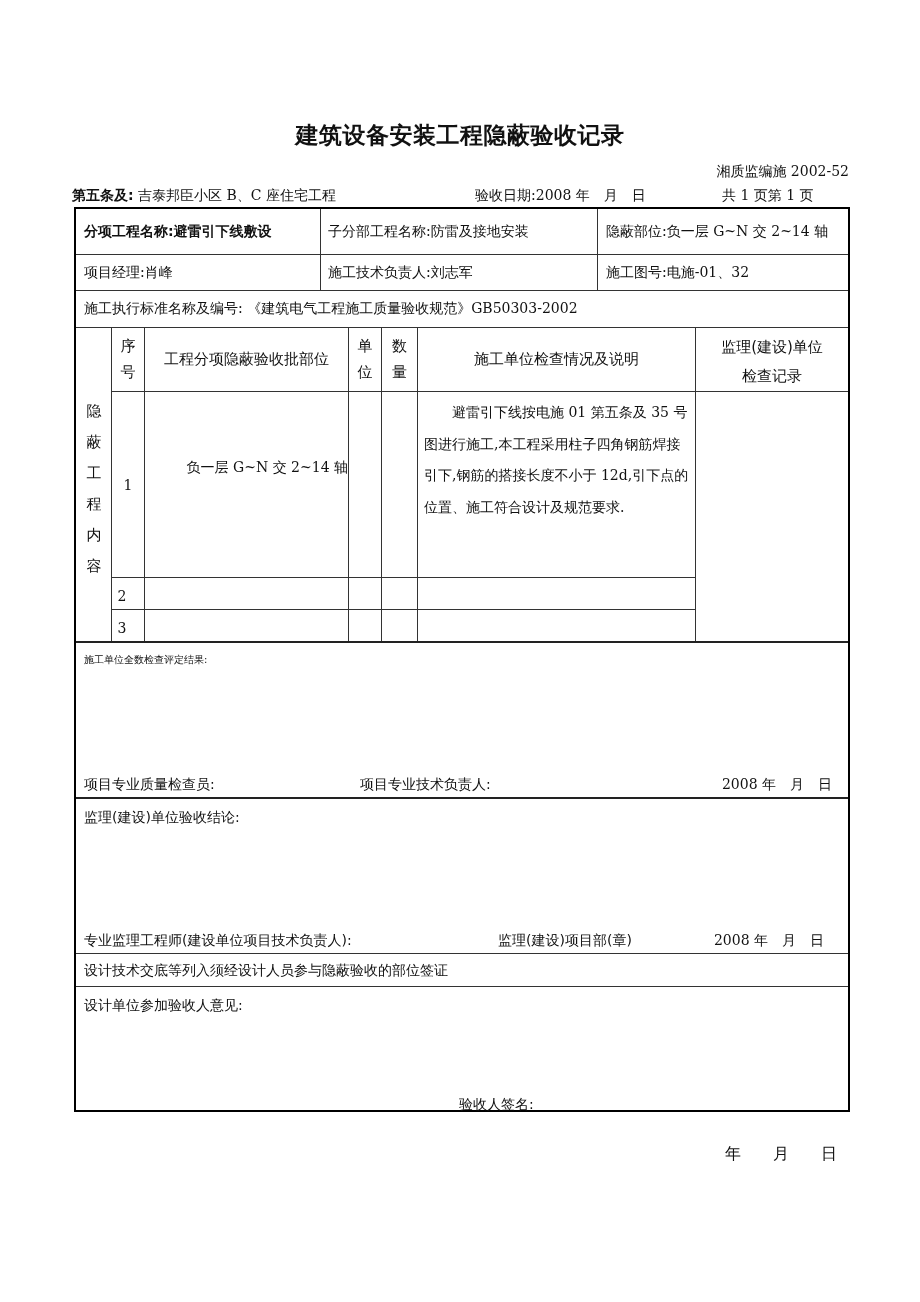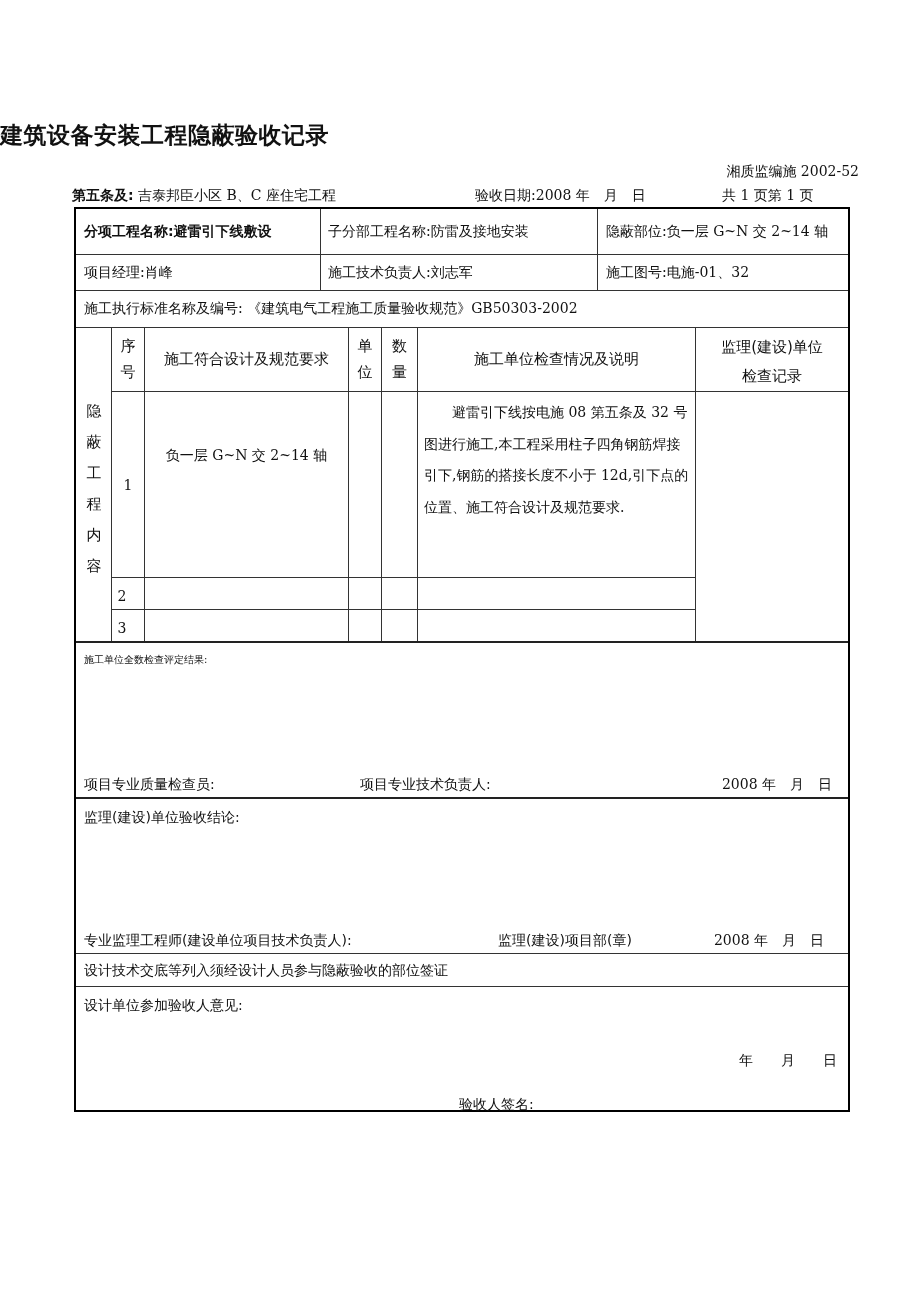--- a/index.html
+++ b/index.html
@@ -1,21 +1,21 @@
 <!DOCTYPE html>
 <html><head>
 <meta charset="utf-8">
 <style>
   html, body { margin:0; padding:0; background:#ffffff; }
   body { width:920px; height:1302px; position:relative; overflow:hidden;
          font-family:"DejaVu Serif","Liberation Serif",serif; color:#111; }
   .abs { position:absolute; white-space:nowrap; }
-  .title { left:0; width:920px; top:120px; text-align:left; font-family:"DejaVu Sans","Liberation Sans",sans-serif;
+  .title { left:0; width:920px; top:120px; text-align:center; font-family:"DejaVu Sans","Liberation Sans",sans-serif;
            font-weight:bold; font-size:23px; letter-spacing:0.5px; }
-  .code { right:61px; top:163px; font-size:14px;text-align:center; }
+  .code { right:71px; top:163px; font-size:14px;text-align:center; }
   .meta { top:187px; font-size:14px; }
   .meta-label { font-family:"DejaVu Sans","Liberation Sans",sans-serif; font-weight:bold; }
   .sans { font-family:"DejaVu Sans","Liberation Sans",sans-serif; }
   .bold { font-weight:bold; }
   .frame { position:absolute; left:74px; top:207px; width:772px; height:901px; border:2.5px solid #000; }
   .hline { position:absolute; height:1px; background:#333; }
   .hline.thick { height:2px; background:#222; }
   .vline { position:absolute; width:1px; background:#333; }
   .cell { position:absolute; font-size:14px; display:flex; align-items:center; }
   .center { justify-content:center; text-align:center; }
@@ -78,42 +78,42 @@
   <div>工</div>
   <div>程</div>
   <div>内</div>
   <div>容</div>
 </div>
 
 <div class="vtext" style="left:112px; width:32px; top:333px; line-height:26px;">
   <div>序</div>
   <div>号</div>
 </div>
-<div class="cell center sans" style="left:145px; width:203px; top:328px; height:63px; font-size:15px;">施工符合设计及规范要求</div>
+<div class="cell center sans" style="left:145px; width:203px; top:328px; height:63px; font-size:15px;">工程分项隐蔽验收批部位</div>
 <div class="vtext" style="left:349px; width:32px; top:333px; line-height:26px;">
   <div>单</div>
   <div>位</div>
 </div>
 <div class="vtext" style="left:382px; width:35px; top:333px; line-height:26px;">
   <div>数</div>
   <div>量</div>
 </div>
 <div class="cell center sans" style="left:418px; width:277px; top:328px; height:63px; font-size:15px;">施工单位检查情况及说明</div>
 <div class="vtext" style="left:696px; width:152px; top:333px; line-height:29px;">
   <div>监理(建设)单位</div>
   <div>检查记录</div>
 </div>
 
 <div class="cell center" style="left:112px; width:32px; top:392px; height:185px;">1</div>
-<div class="cell" style="left:145px; width:203px; top:380px; height:160px; justify-content:center; align-items:flex-start; padding-top:0;">
+<div class="cell" style="left:145px; width:203px; top:392px; height:160px; justify-content:flex-end; align-items:flex-start; padding-top:0;">
   <span style="margin-top:67px;">负一层 G~N 交 2~14 轴</span>
 </div>
 <div class="cell center" style="left:349px; width:32px; top:392px; height:185px;"></div>
 <div class="cell center" style="left:382px; width:35px; top:392px; height:185px;"></div>
-<div class="desc" style="left:424px; width:268px; top:397px;">　　避雷引下线按电施 08 第五条及 32 号图进行施工,本工程采用柱子四角钢筋焊接引下,钢筋的搭接长度不小于 12d,引下点的位置、施工符合设计及规范要求.</div>
+<div class="desc" style="left:424px; width:268px; top:397px;">　　避雷引下线按电施 01 第五条及 35 号图进行施工,本工程采用柱子四角钢筋焊接引下,钢筋的搭接长度不小于 12d,引下点的位置、施工符合设计及规范要求.</div>
 
 <div class="cell center" style="left:112px; width:20px; top:580px; height:32px;">2</div>
 <div class="cell center" style="left:145px; width:203px; top:578px; height:31px;"></div>
 <div class="cell center" style="left:418px; width:277px; top:578px; height:31px;"></div>
 
 <div class="cell center" style="left:112px; width:20px; top:612px; height:32px;">3</div>
 <div class="cell center" style="left:145px; width:203px; top:610px; height:31px;"></div>
 <div class="cell center" style="left:418px; width:277px; top:610px; height:31px;"></div>
 
 <div class="cell" style="left:696px; width:152px; top:392px; height:249px;"></div>
@@ -125,13 +125,13 @@
 
 <div class="abs sans" style="left:84px; top:809px; font-size:14px;">监理(建设)单位验收结论:</div>
 <div class="abs sans" style="left:84px; top:932px; font-size:14px;">专业监理工程师(建设单位项目技术负责人):</div>
 <div class="abs sans" style="left:498px; top:932px; font-size:14px;">监理(建设)项目部(章)</div>
 <div class="abs" style="right:96px; top:932px; font-size:14px;">2008 年　月　日</div>
 
 <div class="abs sans" style="left:84px; top:962px; font-size:14px;">设计技术交底等列入须经设计人员参与隐蔽验收的部位签证</div>
 
 <div class="abs sans" style="left:84px; top:997px; font-size:14px;">设计单位参加验收人意见:</div>
 <div class="abs sans" style="left:459px; top:1088px; font-size:14px;margin-top:8px;">验收人签名:</div>
-<div class="abs" style="right:83px; top:1052px; font-size:14px;font-family:Liberation Mono, monospace;">年　　月　　日</div>
+<div class="abs" style="right:83px; top:1144px; font-size:16px;font-family:Liberation Mono, monospace;">年　　月　　日</div>
 
 </body></html>

